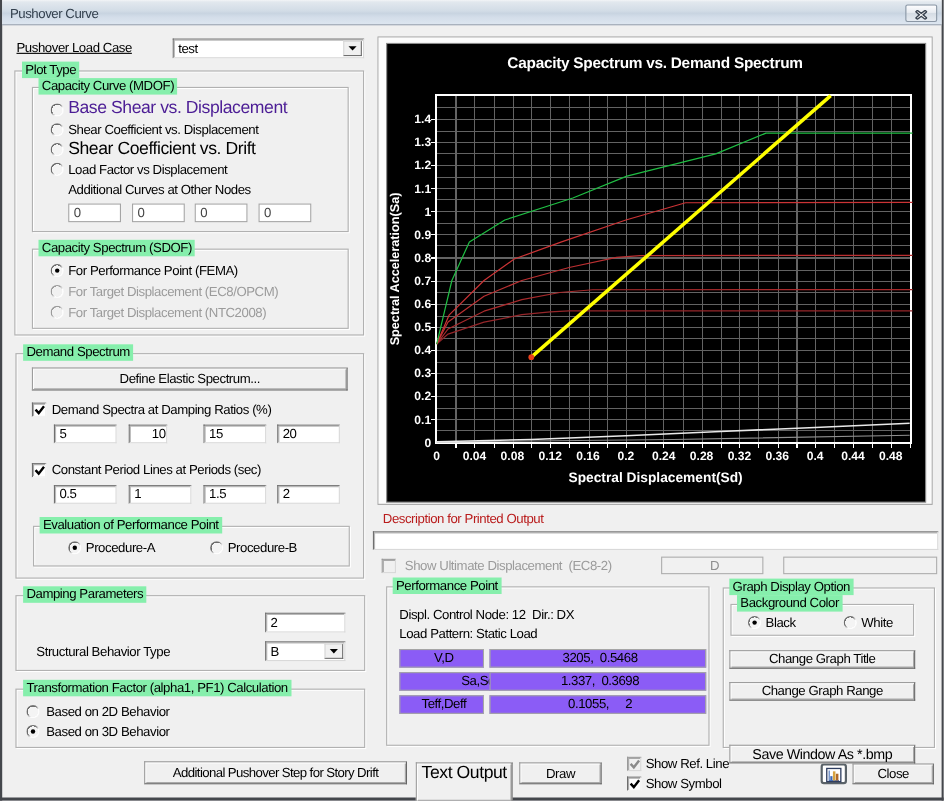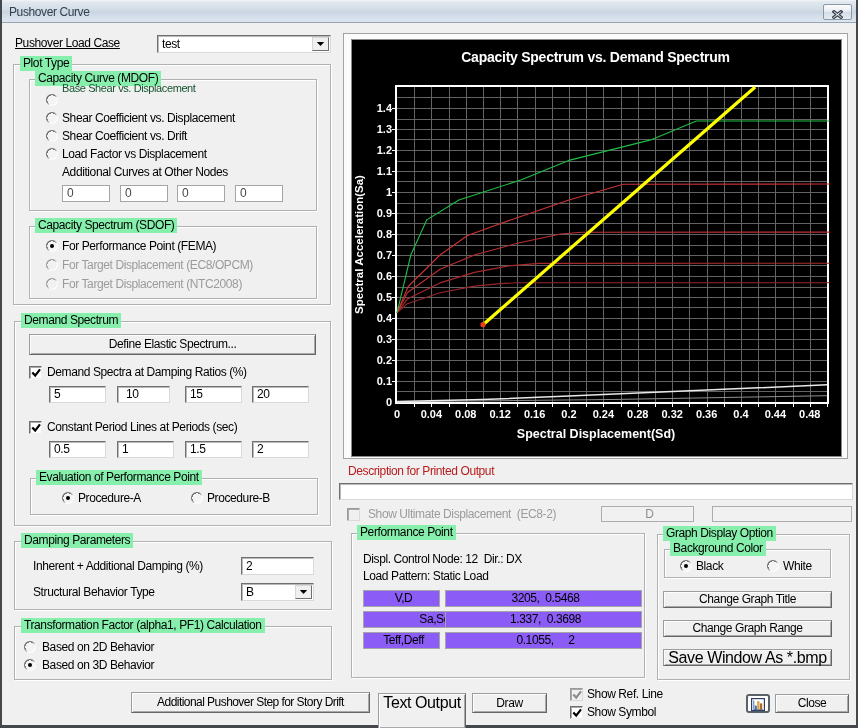--- a/index.html
+++ b/index.html
@@ -52,25 +52,25 @@
 <div class="tb" style="left:155px;top:35px;width:174px;height:18px;line-height:16px;padding-left:4px">test<span class="dd">
         <svg width="9" height="6" viewBox="0 0 9 6">
           <path d="M0.8 1 L4.5 5 L8.2 1z" fill="#000"></path>
         </svg>
       </span></div>
 <div class="grp" style="left:11px;top:64px;width:318px;height:241px"></div>
     <div class="lb glg" style="left:18px;top:56px">Plot Type</div>
 <div class="grp" style="left:27px;top:79px;width:288px;height:132px"></div>
     <div class="lb glg" style="left:33px;top:71px">Capacity Curve (MDOF)</div>
 <span class="rad" style="left:44px;top:94px"></span>
-<div class="lb" style="left:60px;top:80px;color:#14532d;font-size:11px;">Base Shear vs. Displacement</div>
+<div class="lb" style="left:60px;top:91px;color:#4c1d95;font-size:16px;">Base Shear vs. Displacement</div>
 <span class="rad" style="left:44px;top:112px"></span>
 <div class="lb" style="left:60px;top:110px;color:#000;font-size:12px;">Shear Coefficient vs. Displacement</div>
 <span class="rad" style="left:44px;top:130px"></span>
-<div class="lb" style="left:60px;top:128px;color:#000;font-size:12px;">Shear Coefficient vs. Drift</div>
+<div class="lb" style="left:60px;top:128px;color:#000;font-size:16px;">Shear Coefficient vs. Drift</div>
 <span class="rad" style="left:44px;top:148px"></span>
 <div class="lb" style="left:60px;top:146px;color:#000;font-size:12px;">Load Factor vs Displacement</div>
 <div class="lb" style="left:60px;top:164px;color:#000;font-size:12px;">Additional Curves at Other Nodes</div>
 <div class="tbd" style="left:60px;top:185px;width:48px;height:17px;line-height:15px;padding-left:4px;text-align:left">0</div>
 <div class="tbd" style="left:118px;top:185px;width:48px;height:17px;line-height:15px;padding-left:4px;text-align:left">0</div>
 <div class="tbd" style="left:175px;top:185px;width:48px;height:17px;line-height:15px;padding-left:4px;text-align:left">0</div>
 <div class="tbd" style="left:233px;top:185px;width:48px;height:17px;line-height:15px;padding-left:4px;text-align:left">0</div>
 <div class="grp" style="left:27px;top:226px;width:288px;height:73px"></div>
     <div class="lb glg" style="left:33px;top:218px">Capacity Spectrum (SDOF)</div>
 <span class="rad rchk" style="left:44px;top:240px"></span>
@@ -82,42 +82,41 @@
 <div class="grp" style="left:12px;top:321px;width:317px;height:205px"></div>
     <div class="lb glg" style="left:19px;top:313px">Demand Spectrum</div>
 <div class="btn" style="left:27px;top:334px;width:287px;height:21px;line-height:19px;font-size:12px">Define Elastic Spectrum...</div>
 <span class="cb" style="left:27px;top:366px;">
       <svg width="10" height="10" viewBox="0 0 10 10">
         <path d="M1.3 4.4 L4.2 7.6 L9 1.4" fill="none" stroke="#000" stroke-width="2.2"></path>
       </svg>
     </span>
 <div class="lb" style="left:45px;top:364px;color:#000;font-size:12px;">Demand Spectra at Damping Ratios (%)</div>
 <div class="tb" style="left:47px;top:386px;width:57px;height:17px;line-height:15px;padding-left:4px;text-align:left">5</div>
-<div class="tb" style="left:115px;top:386px;width:53px;height:17px;line-height:15px;padding-left:8px;text-align:left">10</div>
+<div class="tb" style="left:115px;top:386px;width:35px;height:17px;line-height:15px;padding-left:20px;text-align:left">10</div>
 <div class="tb" style="left:183px;top:386px;width:57px;height:17px;line-height:15px;padding-left:4px;text-align:left">15</div>
 <div class="tb" style="left:250px;top:386px;width:57px;height:17px;line-height:15px;padding-left:4px;text-align:left">20</div>
 <span class="cb" style="left:27px;top:421px;">
       <svg width="10" height="10" viewBox="0 0 10 10">
         <path d="M1.3 4.4 L4.2 7.6 L9 1.4" fill="none" stroke="#000" stroke-width="2.2"></path>
       </svg>
     </span>
 <div class="lb" style="left:45px;top:419px;color:#000;font-size:12px;">Constant Period Lines at Periods (sec)</div>
 <div class="tb" style="left:47px;top:441px;width:57px;height:17px;line-height:15px;padding-left:4px;text-align:left">0.5</div>
 <div class="tb" style="left:115px;top:441px;width:57px;height:17px;line-height:15px;padding-left:4px;text-align:left">1</div>
 <div class="tb" style="left:183px;top:441px;width:57px;height:17px;line-height:15px;padding-left:4px;text-align:left">1.5</div>
 <div class="tb" style="left:250px;top:441px;width:57px;height:17px;line-height:15px;padding-left:4px;text-align:left">2</div>
 <div class="grp" style="left:28px;top:478px;width:288px;height:37px"></div>
     <div class="lb glg" style="left:34px;top:470px">Evaluation of Performance Point</div>
 <span class="rad rchk" style="left:60px;top:492px"></span>
 <div class="lb" style="left:76px;top:490px;color:#000;font-size:12px;">Procedure-A</div>
 <span class="rad" style="left:189px;top:492px"></span>
 <div class="lb" style="left:205px;top:490px;color:#000;font-size:12px;">Procedure-B</div>
 <div class="grp" style="left:12px;top:541px;width:318px;height:69px"></div>
     <div class="lb glg" style="left:19px;top:533px">Damping Parameters</div>
-<div class="lb" style="left:31px;top:558px;color:#000;font-size:12px;">Inherent + Additional Damping (%)</div>
 <div class="tb" style="left:239px;top:557px;width:73px;height:18px;line-height:16px;padding-left:4px;text-align:left">2</div>
 <div class="lb" style="left:31px;top:584px;color:#000;font-size:12px;">Structural Behavior Type</div>
 <div class="tb" style="left:239px;top:583px;width:73px;height:18px;line-height:16px;padding-left:4px">B<span class="dd">
         <svg width="9" height="6" viewBox="0 0 9 6">
           <path d="M0.8 1 L4.5 5 L8.2 1z" fill="#000"></path>
         </svg>
       </span></div>
 <div class="grp" style="left:12px;top:626px;width:318px;height:54px"></div>
     <div class="lb glg" style="left:19px;top:618px">Transformation Factor (alpha1, PF1) Calculation</div>
 <span class="rad" style="left:22px;top:641px"></span>
@@ -215,13 +214,13 @@
 <div class="grp" style="left:655px;top:534px;width:193px;height:146px"></div>
     <div class="lb glg" style="left:661px;top:526px">Graph Display Option</div>
 <div class="grp" style="left:662px;top:549px;width:167px;height:29px"></div>
     <div class="lb glg" style="left:668px;top:541px">Background Color</div>
 <span class="rad rchk" style="left:678px;top:560px"></span>
 <div class="lb" style="left:694px;top:558px;color:#000;font-size:12px;">Black</div>
 <span class="rad" style="left:765px;top:560px"></span>
 <div class="lb" style="left:781px;top:558px;color:#000;font-size:12px;">White</div>
 <div class="btn" style="left:661px;top:591px;width:169px;height:17px;line-height:15px;font-size:12px">Change Graph Title</div>
 <div class="btn" style="left:661px;top:620px;width:169px;height:17px;line-height:15px;font-size:12px">Change Graph Range</div>
-<div class="btn" style="left:661px;top:649px;width:169px;height:17px;line-height:15px;font-size:16px">Save Window As *.bmp</div>
+<div class="btn" style="left:661px;top:677px;width:169px;height:17px;line-height:15px;font-size:13px">Save Window As *.bmp</div>
 </div>
 </body></html>

